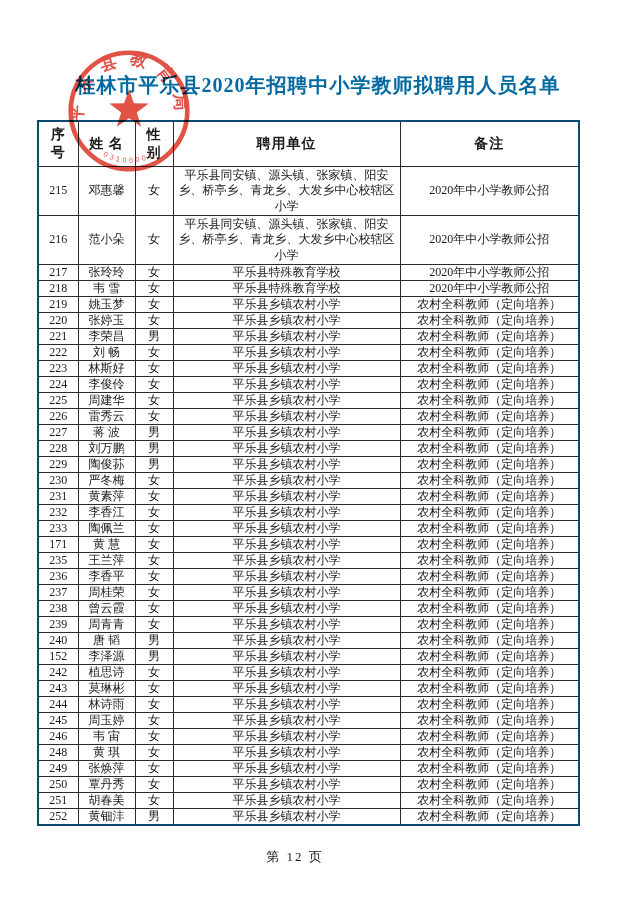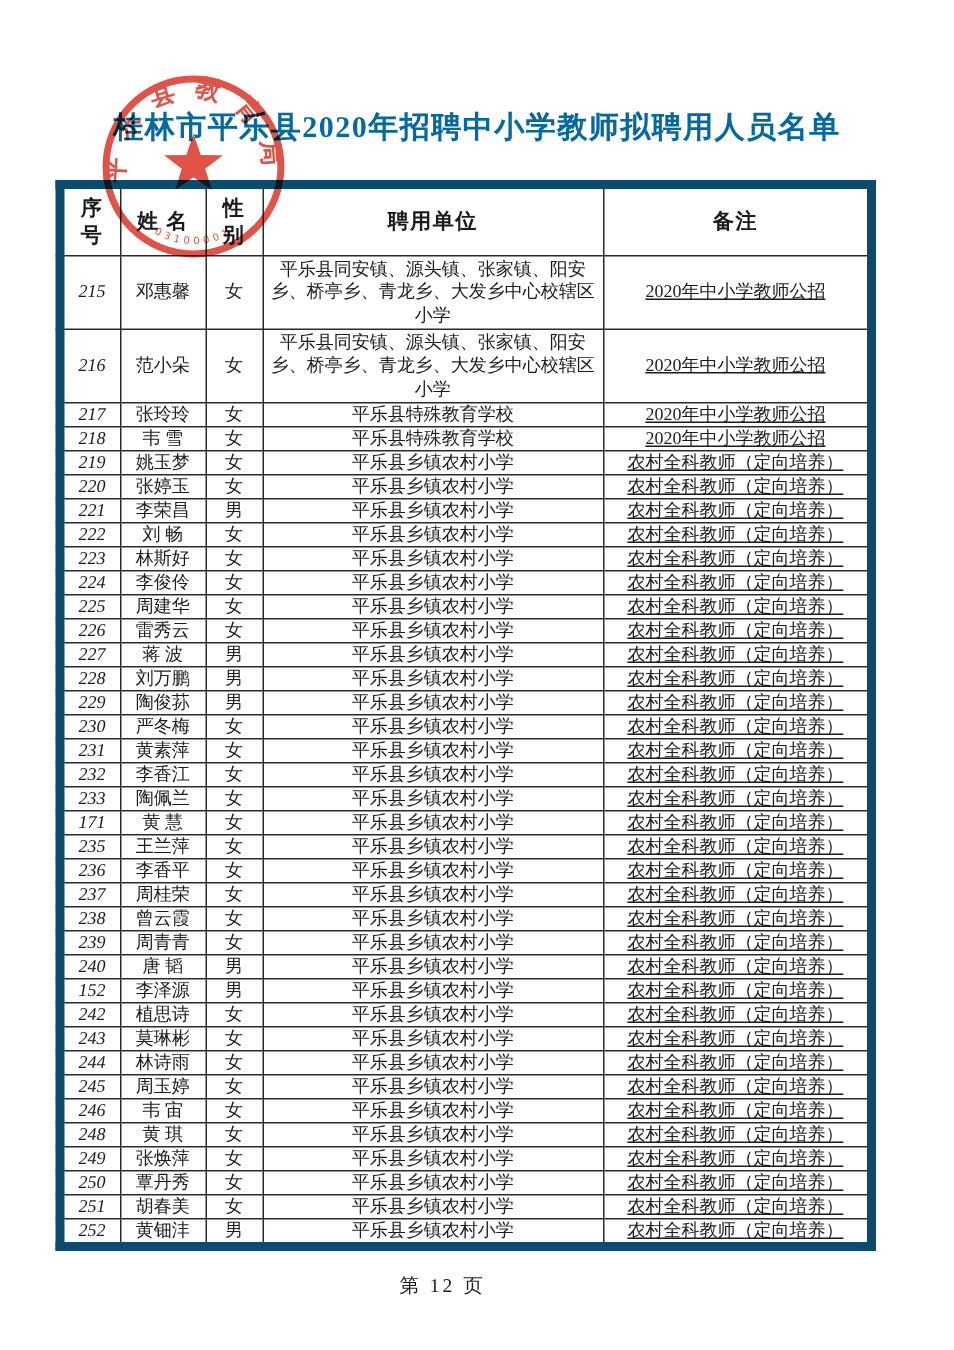--- a/index.html
+++ b/index.html
@@ -16,31 +16,31 @@
   table.roster{
     position:absolute;left:37px;top:120px;width:541px;
     border-collapse:collapse;table-layout:fixed;
     font-size:12px;
   }
   table.roster th,table.roster td{
     border:1px solid #2b2b2b;
     text-align:center;vertical-align:middle;
     padding:0 5px;overflow:hidden;
   }
-  table.roster{border:6px solid #0c4a6e;}
+  table.roster{border:2px solid #0c4a6e;}
   table.roster th{
     height:44px;font-size:14px;font-weight:bold;letter-spacing:1px;
   }
   table.roster td{height:15px;line-height:15px;}
   table.roster tr.tall td{height:48px;line-height:15.5px;}
-  .col-no{width:40px;font-style:italic;}
+  .col-no{width:40px;}
   .col-name{width:57px;}
   .col-gender{width:38px;}
   .col-unit{width:227px;}
-  .col-remark{width:179px;text-decoration:underline;}
+  .col-remark{width:179px;}
   .page-footer{
     position:absolute;left:0;top:848px;width:590px;height:18px;
     line-height:18px;text-align:center;font-size:13px;letter-spacing:2px;
   }
   .seal{
     position:absolute;left:64px;top:46px;width:130px;height:130px;
     mix-blend-mode:multiply;opacity:0.88;pointer-events:none;z-index:5;
   }
 </style>
 </head>

